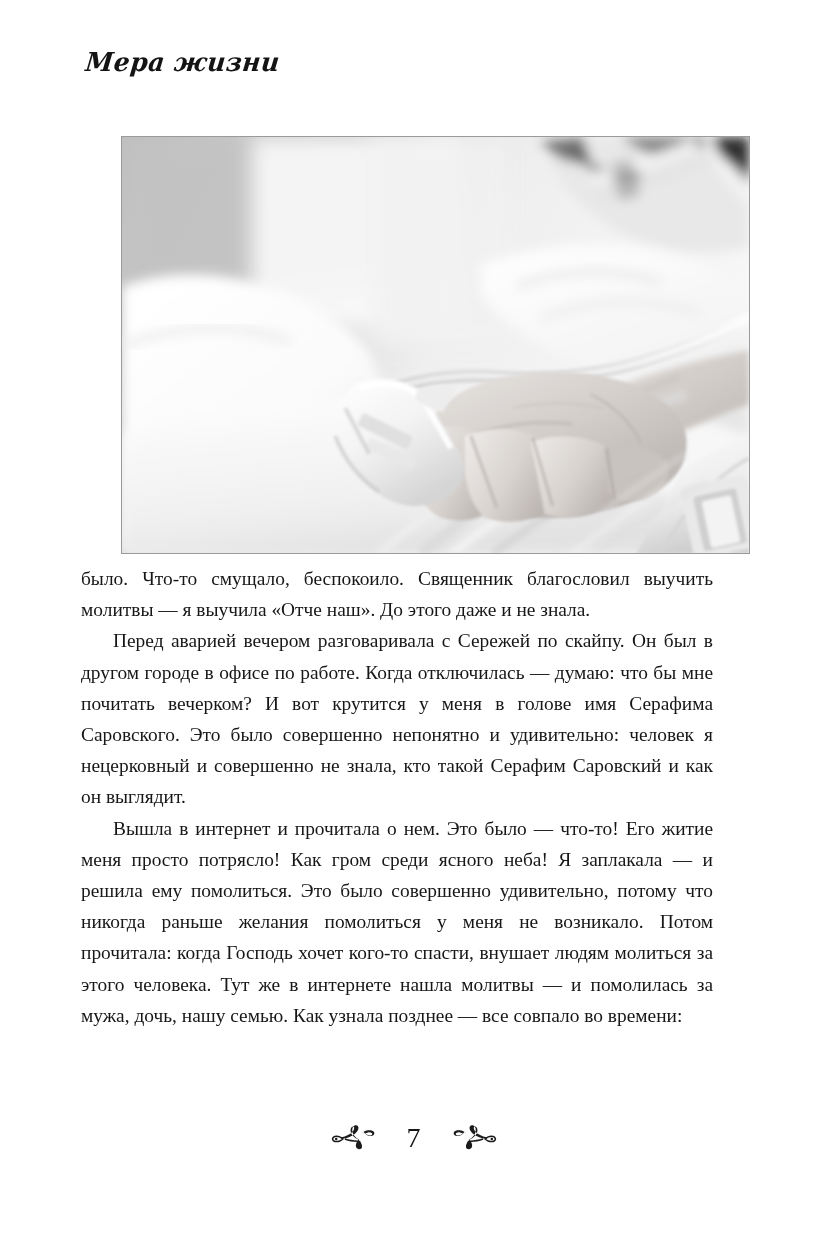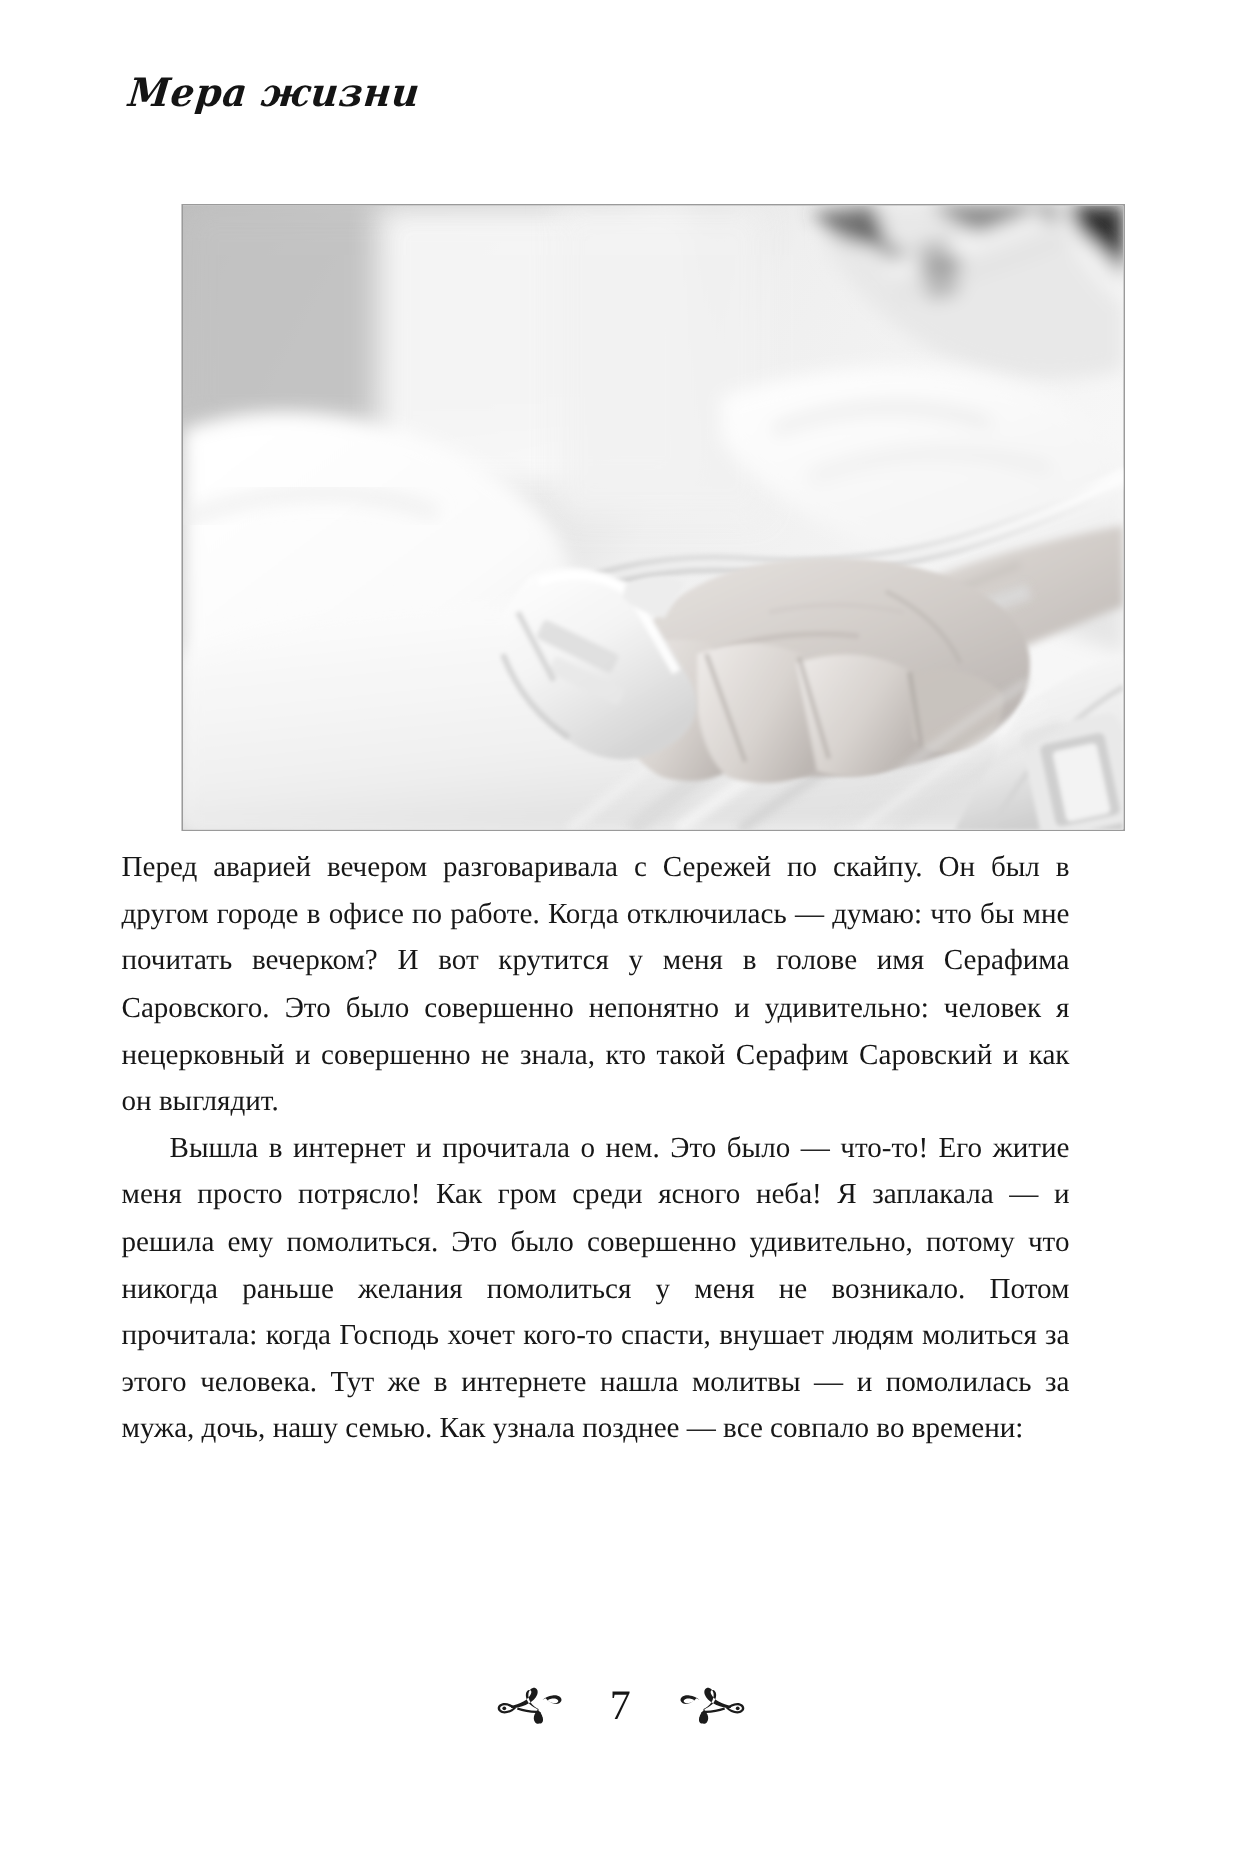--- a/index.html
+++ b/index.html
@@ -284,20 +284,21 @@
         <path d="M430 418 Q500 360 566 318" stroke="#e3e3e3" stroke-width="5" fill="none"></path>
         <path d="M452 418 Q516 368 576 332" stroke="#f6f6f6" stroke-width="5" fill="none"></path>
         <path d="M476 418 Q532 376 586 346" stroke="#dcdcdc" stroke-width="4" fill="none"></path>
       </g>
 
       <rect x="0" y="0" width="629" height="418" fill="none"></rect>
     </svg>
   </figure>
 
   <div class="body-copy">
+    <p>было. Что-то смущало, беспокоило. Священник благословил выучить молитвы — я выучила «Отче наш». До этого даже и не знала.</p>
     <p>Перед аварией вечером разговаривала с Сережей по скайпу. Он был в другом городе в офисе по работе. Когда отклю­чилась — думаю: что бы мне почитать вечерком? И вот крутится у меня в голове имя Серафима Саровского. Это было совершенно непонятно и удивительно: человек я нецерков­ный и совершенно не знала, кто такой Серафим Саровский и как он выглядит.</p>
     <p>Вышла в интернет и прочитала о нем. Это было — что-то! Его житие меня просто потрясло! Как гром среди ясного неба! Я заплакала — и решила ему помолиться. Это было совершен­но удивительно, потому что никогда раньше желания помолиться у меня не возникало. Потом прочитала: когда Господь хочет кого-то спасти, внушает людям молиться за этого челове­ка. Тут же в интернете нашла молитвы — и помолилась за мужа, дочь, нашу семью. Как узнала позднее — все совпало во времени:</p>
   </div>
 
   <div class="folio">
     <svg class="ornament" viewBox="0 0 58 30" role="img">
       <g fill="#1b1b1b">
         <path d="M5.4 12.4c-2.6 0-4.6 1.6-4.6 3.5 0 1.9 2 3.4 4.6 3.4 2.9 0 5.6-1.4 7.6-3.4-2-2-4.7-3.5-7.6-3.5zm0 1.5c2 0 4 .9 5.6 2 -1.6 1.1-3.6 1.9-5.6 1.9-1.7 0-3-.8-3-1.9 0-1.1 1.3-2 3-2z"></path>
         <circle cx="5.2" cy="15.9" r="1.25"></circle>
         <path d="M12.4 15.6c3.2-.5 6.4-1.5 9.2-3.1 2.6-1.5 4.6-3.5 5.5-5.7.5-1.3.5-2.6-.1-3.5-.6-.9-1.7-1.3-2.8-1-1.6.4-2.6 1.9-2.9 3.7-.3 2 .3 4.3 1.6 6.2 1.3 1.9 3.2 3.4 5.4 4.3-1.3.9-2.4 2.2-3 3.7-.7 1.8-.6 3.7.4 4.9.8 1 2.1 1.3 3.2.8 1.3-.6 2-2.1 1.8-3.8-.2-1.9-1.4-3.8-3.2-5.3l-1-.8c-2.2-1-4.1-2.4-5.4-4.2-1.2-1.7-1.7-3.7-1.5-5.4.2-1.4.9-2.4 1.9-2.7.6-.2 1.2 0 1.5.5.3.5.3 1.3-.1 2.2-.8 1.9-2.6 3.7-5 5-2.6 1.5-5.6 2.5-8.6 3l.6 1.2z"></path>

